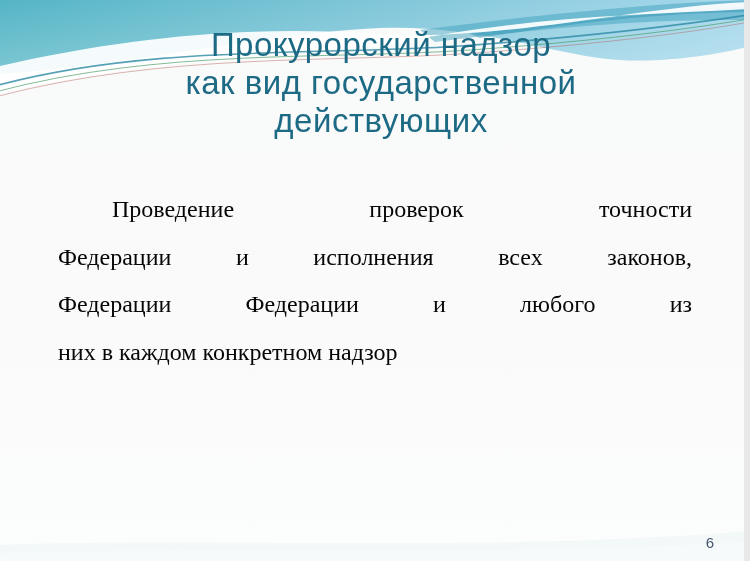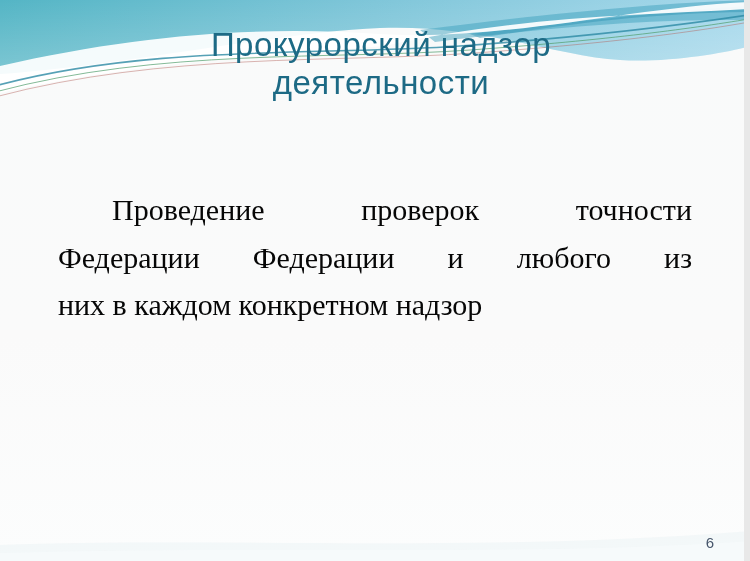--- a/index.html
+++ b/index.html
@@ -41,21 +41,21 @@
   .slide-title .t-line {
     white-space: nowrap;
   }
   .body-block {
     position: absolute;
     top: 186px;
     left: 58px;
     width: 634px;
     font-family: "Liberation Serif", serif;
     color: #060606;
-    font-size: 30px;
+    font-size: 24px;
     line-height: 47.5px;
     z-index: 2;
   }
   .b-line {
     text-align: justify;
     text-align-last: justify;
   }
   .b-line.first {
     text-indent: 54px;
   }
@@ -105,25 +105,27 @@
 
     <path d="M0,66 C140,34 260,26 380,34 C500,42 640,6 750,2 L750,9 C640,15 510,17 385,46 C265,56 140,62 0,93 Z" fill="#ffffff" opacity="0.92"></path>
 
     <path d="M-5,86 C150,44 320,56 460,46 C600,36 690,24 755,14" fill="none" stroke="#2c8aa4" stroke-width="1.6" opacity="0.8"></path>
     <path d="M-5,92 C160,48 330,60 470,50 C610,40 695,28 755,18" fill="none" stroke="#4f9d6b" stroke-width="1" opacity="0.7"></path>
     <path d="M-5,97 C165,52 335,63 475,53 C615,43 700,31 755,21" fill="none" stroke="#b4635d" stroke-width="0.8" opacity="0.6"></path>
   </svg>
 
   <div class="slide-title">
     <div class="t-line">Прокурорский надзор</div>
-    <div class="t-line">деятельности</div>
+    <div class="t-line">как вид государственной</div>
+    <div class="t-line">действующих</div>
   </div>
 
   <div class="body-block">
     <div class="b-line first">Проведение проверок точности</div>
+    <div class="b-line">Федерации и исполнения всех законов,</div>
     <div class="b-line">Федерации Федерации и любого из</div>
     <div class="b-line last">них в каждом конкретном надзор</div>
   </div>
 
   <svg class="bottom-wave" viewBox="0 0 750 44" xmlns="http://www.w3.org/2000/svg" aria-hidden="true">
     <path d="M0,44 V28 C220,20 480,36 750,14 V44 Z" fill="#eff5f7" opacity="0.7"></path>
     <path d="M0,44 V36 C260,28 520,40 750,24 V44 Z" fill="#f6fafb" opacity="0.8"></path>
   </svg>
 
   <div class="page-number">6</div>

